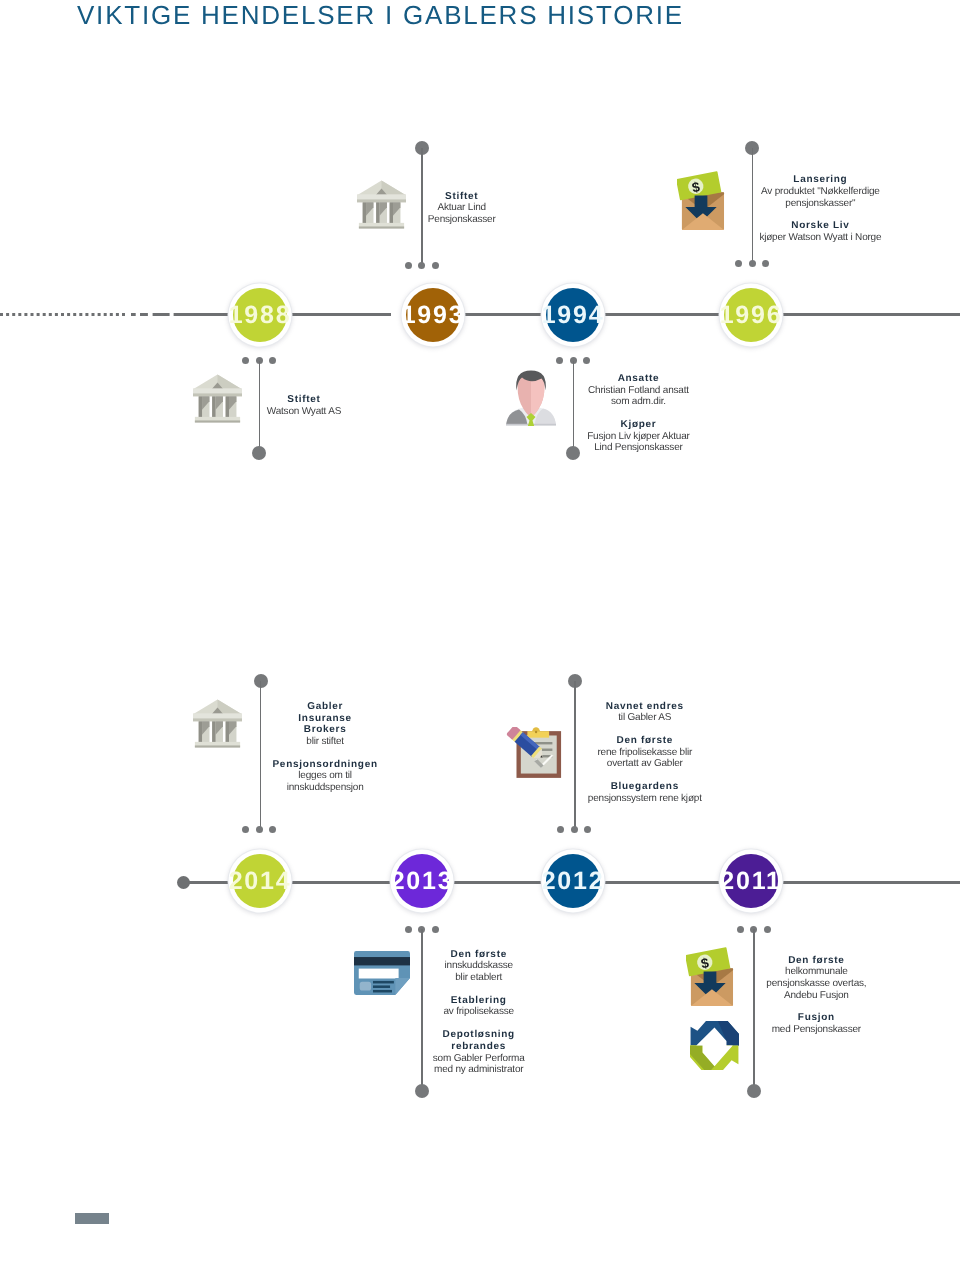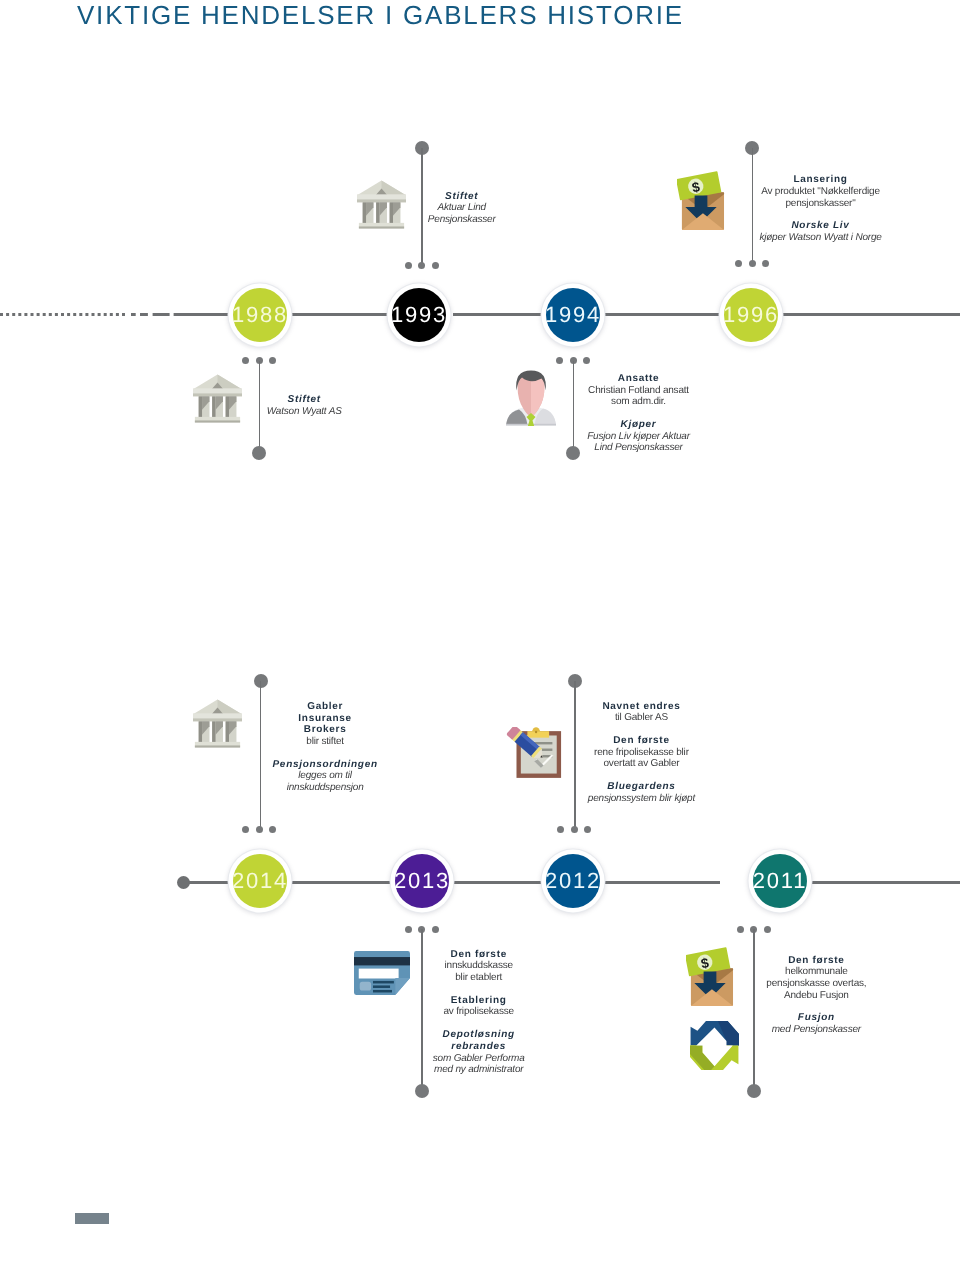--- a/index.html
+++ b/index.html
@@ -7,34 +7,34 @@
   .page{position:relative;width:960px;height:1224px;overflow:hidden;background:#fff;}
   h1.title{position:absolute;left:77px;top:0px;margin:0;font-size:26px;font-weight:normal;letter-spacing:1.78px;color:#155a82;white-space:nowrap;}
 
   
   .rail{position:absolute;height:3px;background:#6e7072;}
   .rail-cap{position:absolute;width:13px;height:13px;border-radius:50%;background:#6e7072;}
   .dot-rail{position:absolute;height:3px;}
 
   
   .year{position:absolute;width:54px;height:54px;border-radius:50%;display:flex;align-items:center;justify-content:center;
-        font-size:22px;font-weight:normal;letter-spacing:1.78px;
+        font-size:25px;font-weight:bold;letter-spacing:1.78px;
         box-shadow:0 0 0 4.5px #ffffff, 0 0 0 5.5px #e8eaee, 0 1px 4px 5.5px rgba(120,120,135,0.22);}
 
   
   .stem{position:absolute;width:1.6px;background:#6e7072;}
   .stem-head{position:absolute;width:14px;height:14px;border-radius:50%;background:#76787a;}
   .trio{position:absolute;width:7px;height:7px;border-radius:50%;background:#76787a;}
 
   
   .tb{position:absolute;color:#3c3d3f;font-size:10px;line-height:11.6px;white-space:nowrap;}
   .tb .h{display:block;color:#1e2f40;font-weight:bold;letter-spacing:0.7px;}
   .tb .l{display:block;letter-spacing:-0.2px;}
   .tb .grp{margin-bottom:11.3px;text-align:center;}
-  .tb .grp:last-child{margin-bottom:0;font-style:italic;}
+  .tb .grp:last-child{margin-bottom:0;}
 
   
   .icn{position:absolute;}
 
   
   .foot-box{position:absolute;background:#76838c;color:#c4cdd2;display:flex;align-items:flex-start;justify-content:center;font-size:13.5px;padding-top:13px;box-sizing:border-box;}
   .foot-txt{position:absolute;font-size:13px;font-weight:normal;letter-spacing:1.75px;white-space:nowrap;margin-left:24px;}
   .f1{color:#2d6184;}
   .f2{color:#46484a;}
   .f3{color:#c8d96a;}
@@ -171,28 +171,28 @@
   <div class="tl">
     <div class="rail-cap" style="left:177px;top:876px;"></div>
     <div class="rail" style="left:186.0px;top:881px;width:42.7px;"></div>
     <div class="rail" style="left:291.3px;top:881px;width:99.4px;"></div>
     <div class="rail" style="left:453.3px;top:881px;width:88.4px;"></div>
     <div class="rail" style="left:604.3px;top:881px;width:115.4px;"></div>
     <div class="rail" style="left:782.3px;top:881px;width:177.7px;"></div>
   </div>
 
   <div class="year" style="left:233px;top:288px;background:#c0d435;color:#f6fad8;">1988</div>
-  <div class="year" style="left:392px;top:288px;background:#000000;color:#ffffff;">1993</div>
+  <div class="year" style="left:406px;top:288px;background:#a16207;color:#ffffff;">1993</div>
   <div class="year" style="left:546px;top:288px;background:#00558e;color:#eaf7fb;">1994</div>
   <div class="year" style="left:724px;top:288px;background:#c0d435;color:#f6fad8;">1996</div>
 
   <div class="year" style="left:233px;top:854px;background:#c0d435;color:#f6fad8;">2014</div>
-  <div class="year" style="left:395px;top:854px;background:#4c1d95;color:#ffffff;">2013</div>
+  <div class="year" style="left:395px;top:854px;background:#6d28d9;color:#ffffff;">2013</div>
   <div class="year" style="left:546px;top:854px;background:#00558e;color:#eaf7fb;">2012</div>
-  <div class="year" style="left:753px;top:854px;background:#0f766e;color:#ffffff;">2011</div>
+  <div class="year" style="left:724px;top:854px;background:#4c1d95;color:#ffffff;">2011</div>
 
   <div class="ev">
     <svg class="icn" style="left:357px;top:180px;" width="49" height="49" viewBox="1.5 1.5 52 51">
       <use href="#bank"></use>
     </svg>
     <div class="stem-head" style="left:415px;top:141px;"></div>
     <div class="stem" style="left:421.2px;top:148px;height:117px;"></div>
     <div class="trio" style="left:405px;top:262px;"></div>
     <div class="trio" style="left:418.4px;top:262px;"></div>
     <div class="trio" style="left:431.8px;top:262px;"></div>
@@ -305,21 +305,21 @@
         <span class="h">Navnet endres</span>
         <span class="l">til Gabler AS</span>
       </div>
       <div class="grp">
         <span class="h">Den første</span>
         <span class="l">rene fripolisekasse blir</span>
         <span class="l">overtatt av Gabler</span>
       </div>
       <div class="grp">
         <span class="h">Bluegardens</span>
-        <span class="l">pensjonssystem blir kjøpt</span>
+        <span class="l">pensjonssystem rene kjøpt</span>
       </div>
     </div>
   </div>
 
   <div class="ev">
     <svg class="icn" style="left:354px;top:951px;" width="56" height="44" viewBox="0 3 59 40" preserveAspectRatio="none">
         <use href="#creditcard"></use>
       </svg>
     <div class="trio" style="left:405px;top:925.5px;"></div>
     <div class="trio" style="left:418.4px;top:925.5px;"></div>

